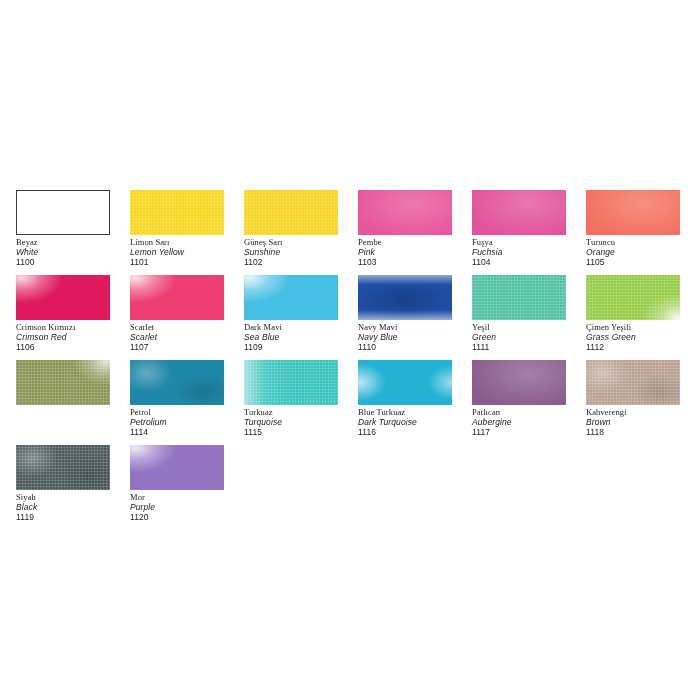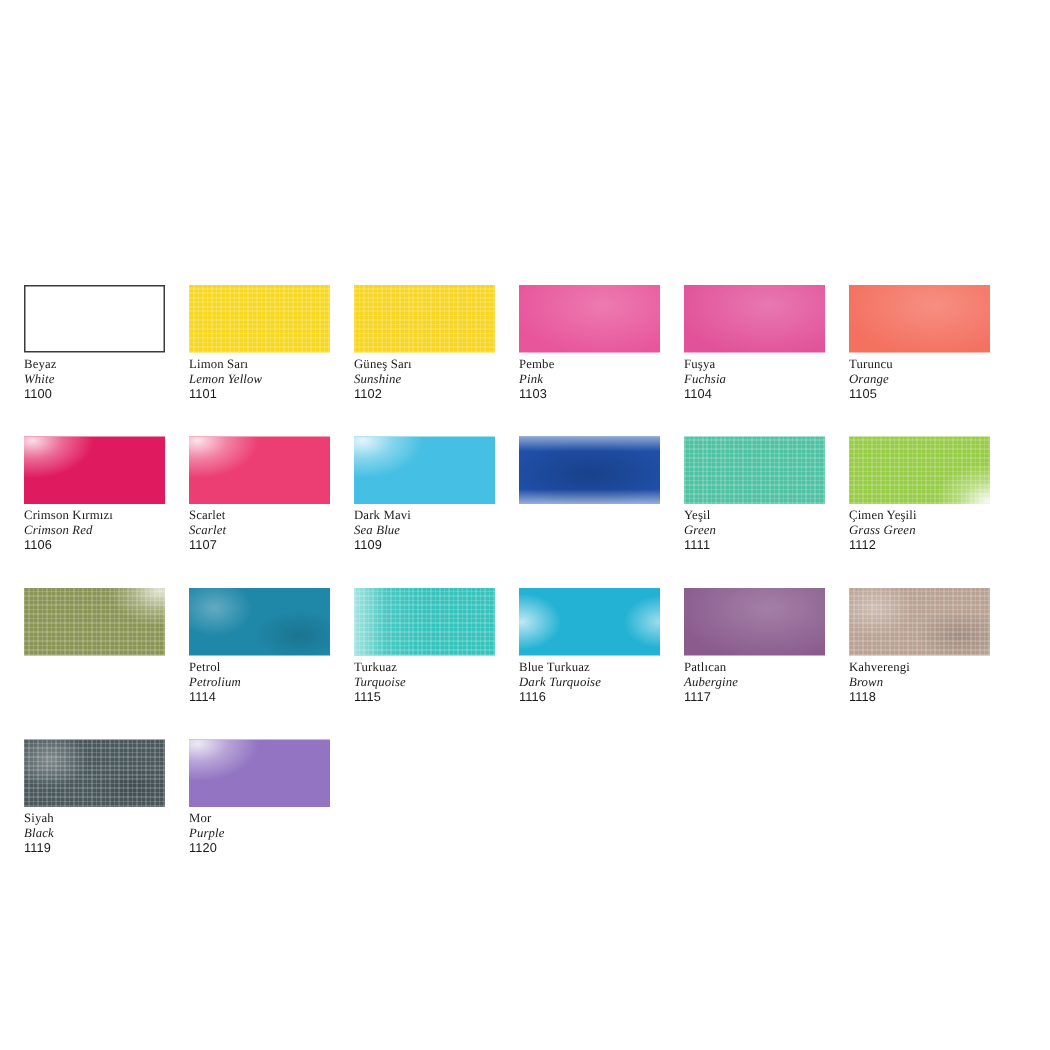--- a/index.html
+++ b/index.html
@@ -26,21 +26,20 @@
   #swatch-grid {
     position: absolute;
     left: 16px;
     top: 190px;
     width: 668px;
     display: grid;
     grid-template-columns: repeat(6, 94px);
     column-gap: 20px;
     row-gap: 0px;
     grid-auto-rows: 85px;
-    gap: 16px;
   }
   .swatch-cell {
     width: 94px;
     height: 85px;
     position: relative;
   }
   .swatch-chip {
     width: 94px;
     height: 45px;
     position: relative;
@@ -73,21 +72,21 @@
   }
   .label-tr {
     font-family: "Liberation Serif", "DejaVu Serif", serif;
     font-size: 8.5px;
     line-height: 10px;
     color: #1a1a1a;
     white-space: nowrap;
     letter-spacing: 0.1px;
   }
   .label-en {
-    font-family: Liberation Serif, serif;
+    font-family: Liberation Sans, sans-serif;
     font-size: 8.5px;
     line-height: 10px;
     font-style: italic;
     color: #1a1a1a;
     white-space: pre;
     letter-spacing: 0.1px;
   }
   .label-code {
     font-family: Liberation Sans, sans-serif;
     font-size: 8.5px;
@@ -187,20 +186,25 @@
         <div class="swatch-labels">
           <div class="label-tr">Dark Mavi</div>
           <div class="label-en">Sea Blue</div>
           <div class="label-code">1109</div>
         </div>
       </div>
       <div class="swatch-cell">
         <div class="swatch-chip" style="background-color: rgb(31, 79, 168);">
           <div class="wash" style="background-image: radial-gradient(95% 80% at 50% 55%, rgba(0, 0, 0, 0.18) 0%, rgba(0, 0, 0, 0) 60%), linear-gradient(rgba(255, 255, 255, 0.5) 0%, rgba(255, 255, 255, 0) 22%, rgba(255, 255, 255, 0) 78%, rgba(255, 255, 255, 0.55) 100%);"></div>
         </div>
+        <div class="swatch-labels">
+          <div class="label-tr">Navy Mavi</div>
+          <div class="label-en">Navy Blue</div>
+          <div class="label-code">1110</div>
+        </div>
       </div>
       <div class="swatch-cell">
         <div class="swatch-chip" style="background-color: rgb(78, 194, 162);">
           <div class="texture"></div>
         </div>
         <div class="swatch-labels">
           <div class="label-tr">Yeşil</div>
           <div class="label-en">Green</div>
           <div class="label-code">1111</div>
         </div>

